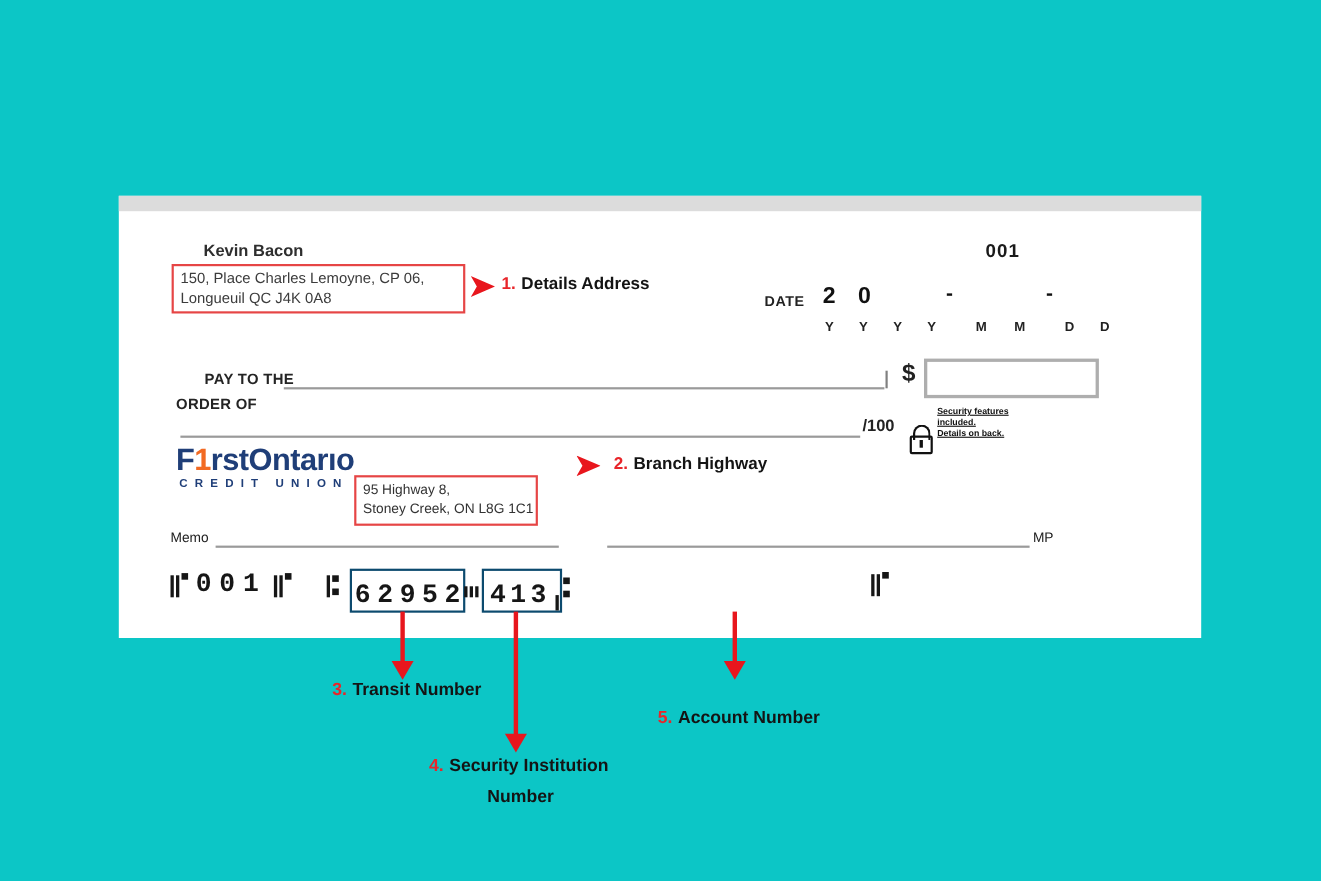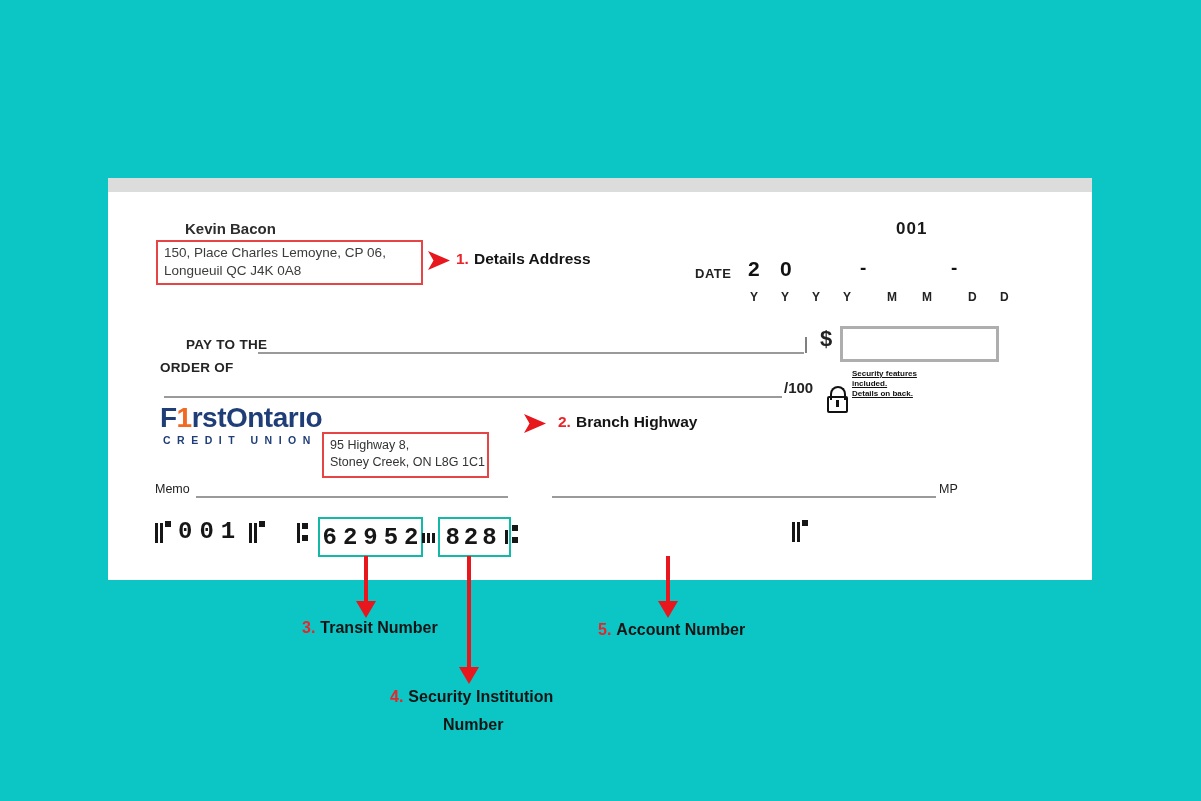--- a/index.html
+++ b/index.html
@@ -28,21 +28,21 @@
   .lock{position:absolute;width:22px;height:26px;}
   .lock .shackle{position:absolute;left:3px;top:0;width:12px;height:12px;border:2.5px solid #111;border-bottom:none;border-radius:8px 8px 0 0;}
   .lock .body{position:absolute;left:0;top:10px;width:17px;height:13px;border:2.5px solid #111;border-radius:2px;}
   .lock .key{position:absolute;left:9px;top:14px;width:3px;height:7px;background:#111;}
   .logo-main{font-size:28px;font-weight:bold;letter-spacing:-0.5px;color:#1F3E78;}
   .logo-one{color:#F26A22;}
   .logo-sub{font-size:10.5px;font-weight:bold;letter-spacing:6.5px;color:#1F3E78;}
   .branch{font-size:12.5px;color:#333;line-height:17px;padding:3px 6px;white-space:nowrap;}
   .memo{font-size:12.5px;color:#222;}
   .micr{font-family:"Liberation Mono",monospace;font-weight:bold;font-size:24px;color:#161616;}
-  .micr-box{position:absolute;border:2px solid #14b8a6;display:flex;align-items:center;justify-content:center;}
+  .micr-box{position:absolute;border:2px solid #0c4a6e;display:flex;align-items:flex-end;justify-content:center;}
   .sym{display:inline-flex;gap:2px;height:22px;align-items:flex-end;}
   .sym i{display:block;}
   .bar{width:3px;height:20px;background:#161616;}
   .sq{width:6px;height:6px;background:#161616;}
   .hi{align-self:flex-start;}
   .colon{display:inline-flex;flex-direction:column;gap:6px;align-self:center;}
   .shortbar{width:3px;height:10px;background:#161616;align-self:center;}
   .endbar{width:3px;height:14px;background:#161616;margin-left:4px;}
   .dn-line{position:absolute;width:4px;background:#E8161D;z-index:2;}
   .dn-head{position:absolute;width:0;height:0;border-left:10px solid transparent;border-right:10px solid transparent;border-top:17px solid #E8161D;z-index:2;}
@@ -143,21 +143,21 @@
       <span class="micr" style="letter-spacing:6px;margin-left:6px;">62952</span>
     </div>
 
     <span class="sym abs" style="left:314px;top:349px;">
         <i class="shortbar"></i>
         <i class="shortbar"></i>
         <i class="shortbar"></i>
       </span>
 
     <div class="micr-box" style="left:330px;top:339px;width:69px;height:36px;">
-      <span class="micr" style="letter-spacing:4px;margin-left:4px;">828</span>
+      <span class="micr" style="letter-spacing:4px;margin-left:4px;">413</span>
       <i class="endbar"></i>
     </div>
 
     <span class="colon abs" style="left:404px;top:347px;">
         <i class="sq"></i>
         <i class="sq"></i>
       </span>
 
 
     <span class="sym abs" style="left:684px;top:342px;">
@@ -177,15 +177,15 @@
   <div class="dn-head" style="left:356px;top:601px;"></div>
   <div class="abs big-label" style="left:302px;top:619px;"><span class="ann-num">3.</span><span>Transit Number</span></div>
 
   <div class="dn-line" style="left:467px;top:556px;height:112px;"></div>
   <div class="dn-head" style="left:459px;top:667px;"></div>
   <div class="abs big-label" style="left:390px;top:688px;"><span class="ann-num">4.</span><span>Security Institution</span></div>
   <div class="abs big-label" style="left:443px;top:716px;">Number</div>
 
   <div class="dn-line" style="left:666px;top:556px;height:46px;"></div>
   <div class="dn-head" style="left:658px;top:601px;"></div>
-  <div class="abs big-label" style="left:598px;top:621px;"><span class="ann-num">5.</span><span>Account Number</span></div>
+  <div class="abs big-label" style="left:598px;top:644px;"><span class="ann-num">5.</span><span>Account Number</span></div>
 
 </div>
 
 </body></html>

